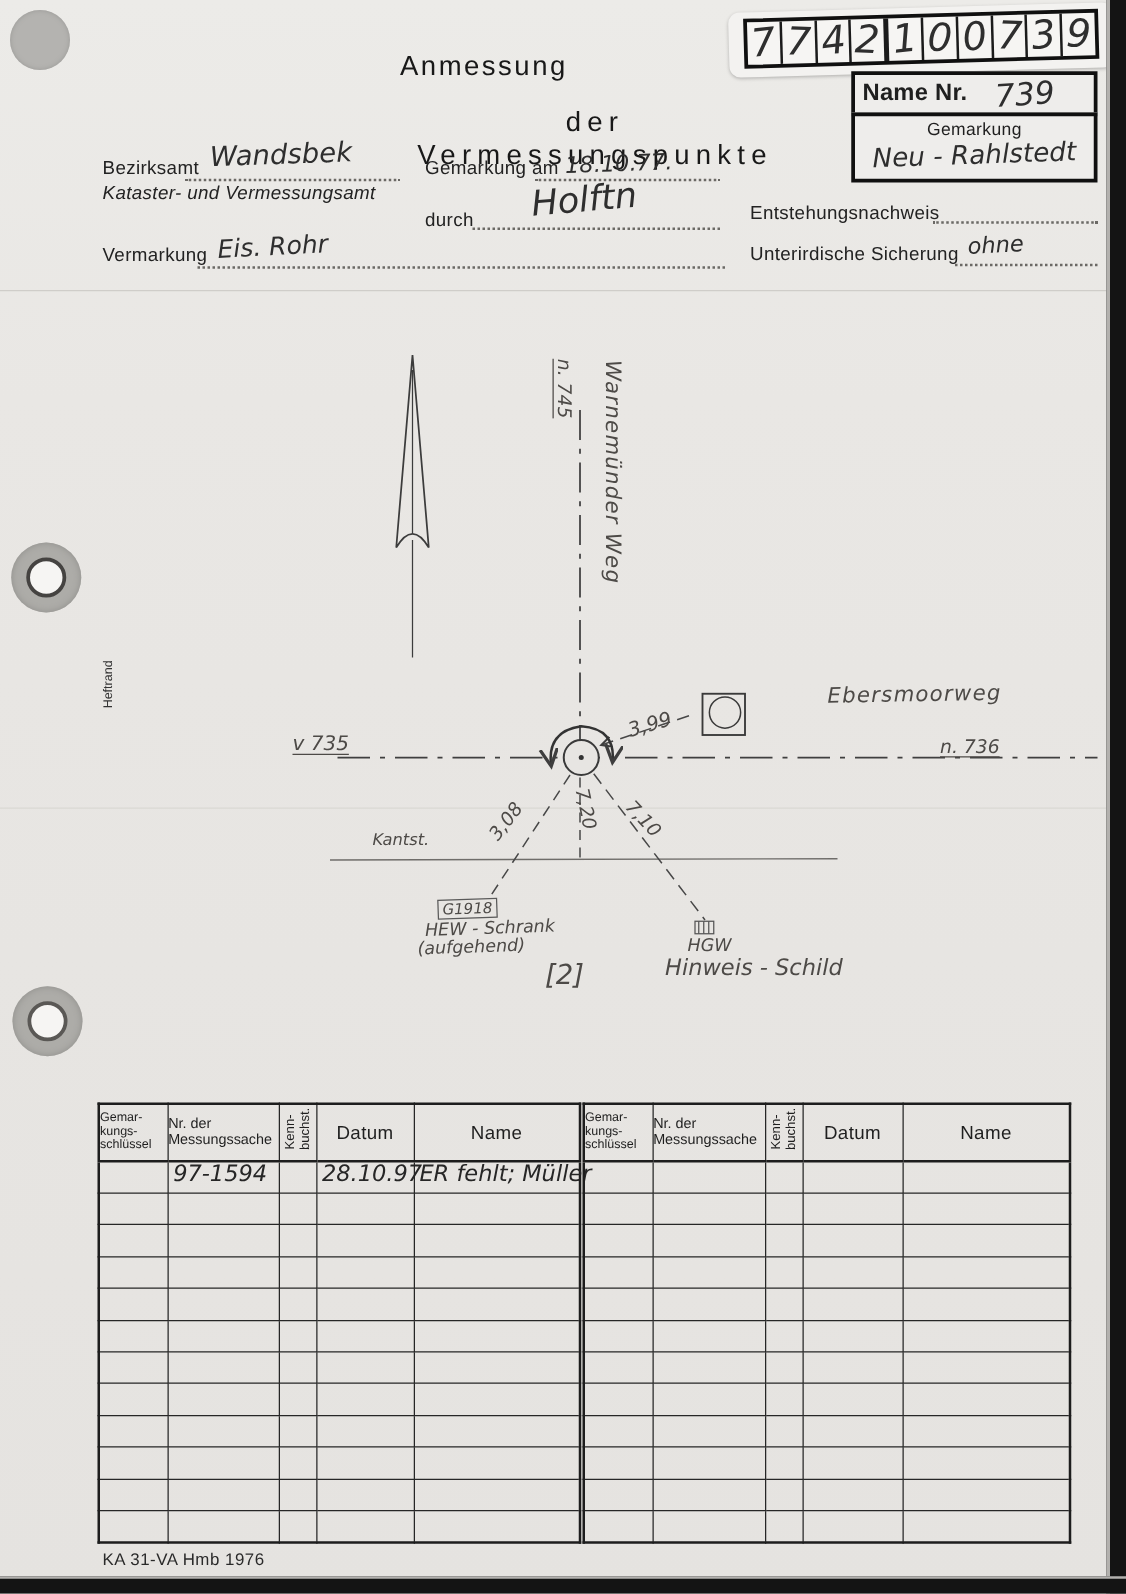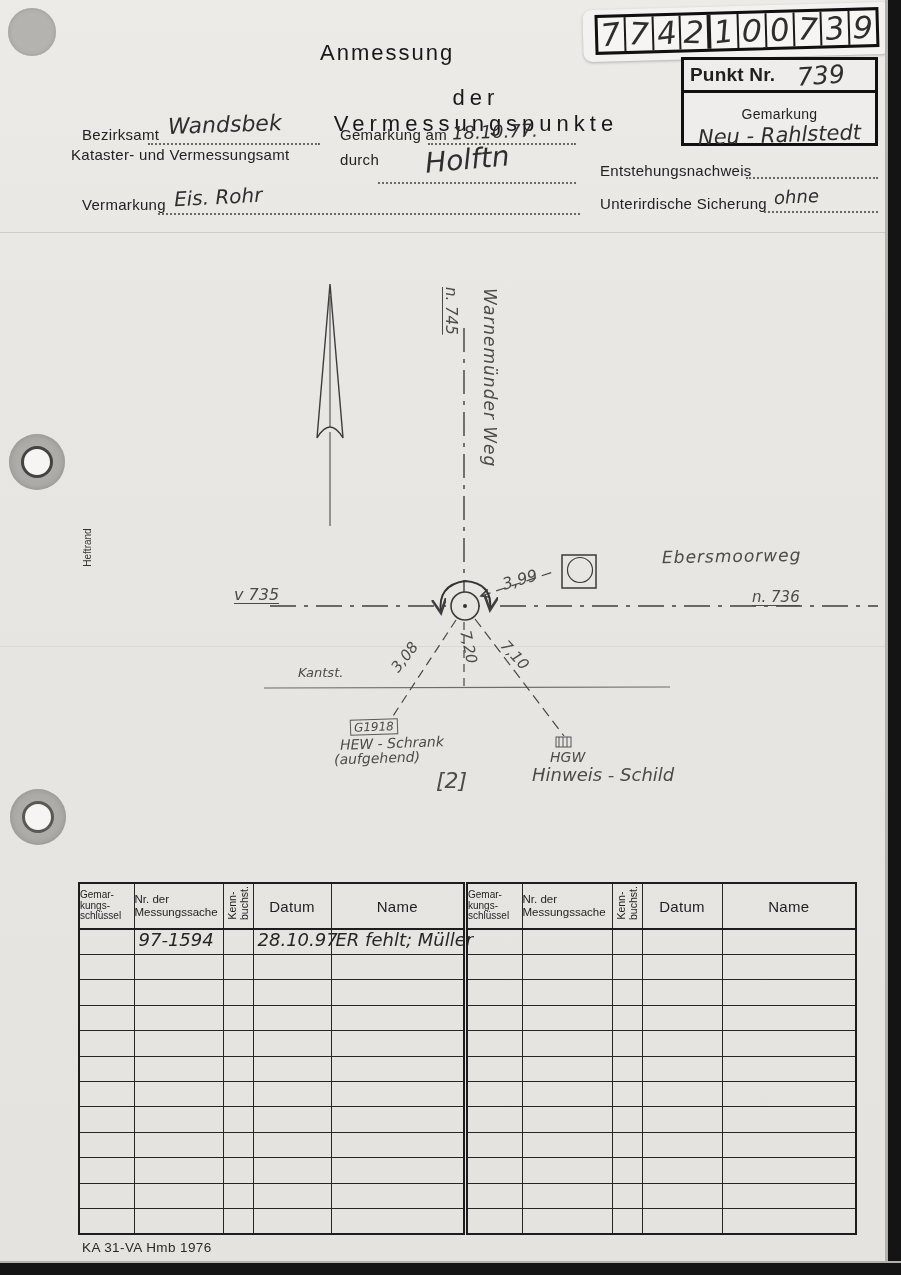--- a/index.html
+++ b/index.html
@@ -30,21 +30,21 @@
   .sticker-grid .cell span{font-size:31px;line-height:1;}
   .sticker-grid .cell:nth-child(odd) span{transform:rotate(-5deg);}
   .sticker-grid .cell:nth-child(even) span{transform:rotate(4deg);}
   
   .idbox{left:681px;top:57px;width:197px;}
   .idbox .bx{border:3px solid #101010;background:#eeedeb;position:relative;}
   .bx-punkt{height:30px;display:flex;align-items:center;}
   .bx-punkt .plabel{font-size:19px;font-weight:700;margin-left:6px;letter-spacing:.2px;}
   .bx-punkt .pval{font-size:25px;margin-left:22px;transform:rotate(-4deg);}
   .bx-gem{height:50px;margin-top:-3px;text-align:center;}
-  .bx-gem .glabel{font-size:14px;margin-top:13px;letter-spacing:.3px;}
+  .bx-gem .glabel{font-size:14px;margin-top:2px;letter-spacing:.3px;}
   .bx-gem .gval{font-size:21px;margin-top:1px;transform:rotate(-2deg);}
   
   .title{left:320px;top:40px;width:310px;text-align:left;font-size:22px;letter-spacing:2px;color:#181818;}
   .subtitle{left:306px;top:85px;width:340px;text-align:center;font-size:22px;letter-spacing:5px;color:#181818;}
   
   .vtable{border-collapse:collapse;table-layout:fixed;background:transparent;}
   .vtable th,.vtable td{border:1.5px solid #262626;padding:0;}
   .vtable{border:2.5px solid #1d1d1d;}
   .vtable thead th{border-bottom:2px solid #1d1d1d;font-weight:normal;}
   .th-small{font-size:10px;line-height:1.08;text-align:left;padding:2px 1px 2px 3px;white-space:pre-line;}
@@ -101,42 +101,42 @@
           <span>3</span>
         </div>
         <div class="cell">
           <span>9</span>
         </div>
       </div>
   </div>
 
   <div class="abs idbox">
     <div class="bx bx-punkt">
-      <span class="plabel">Punkt Nr.</span>
+      <span class="plabel">Name Nr.</span>
       <span class="pval hw">739</span>
     </div>
     <div class="bx bx-gem">
       <div class="glabel">Gemarkung</div>
       <div class="gval hw">Neu - Rahlstedt</div>
     </div>
   </div>
 
   <div class="abs title">Anmessung</div>
   <div class="abs subtitle">der Vermessungspunkte</div>
 
   <div class="abs lbl" style="left:82px;top:126px;">Bezirksamt</div>
   <div class="abs hw" style="left:168px;top:112px;font-size:22px;transform:rotate(-2deg);">Wandsbek</div>
   <div class="abs dotted" style="left:148px;top:142px;width:172px;"></div>
-  <div class="abs lbl" style="left:71px;top:146px;">Kataster- und Vermessungsamt</div>
+  <div class="abs lbl" style="left:82px;top:146px;font-style:italic;">Kataster- und Vermessungsamt</div>
 
   <div class="abs lbl" style="left:340px;top:126px;">Gemarkung am</div>
   <div class="abs hw" style="left:452px;top:121px;font-size:18px;transform:rotate(-2deg);">18.10.77.</div>
   <div class="abs dotted" style="left:428px;top:142px;width:148px;"></div>
 
-  <div class="abs lbl" style="left:340px;top:151px;">durch</div>
+  <div class="abs lbl" style="left:340px;top:168px;">durch</div>
   <div class="abs hw" style="left:425px;top:143px;font-size:28px;transform:rotate(-5deg);">Holftn</div>
   <div class="abs dotted" style="left:378px;top:181px;width:198px;"></div>
 
   <div class="abs lbl" style="left:600px;top:162px;">Entstehungsnachweis</div>
   <div class="abs dotted" style="left:746px;top:176px;width:132px;"></div>
 
   <div class="abs lbl" style="left:82px;top:196px;">Vermarkung</div>
   <div class="abs hw" style="left:174px;top:185px;font-size:20px;transform:rotate(-3deg);">Eis. Rohr</div>
   <div class="abs dotted" style="left:158px;top:212px;width:422px;"></div>
 

